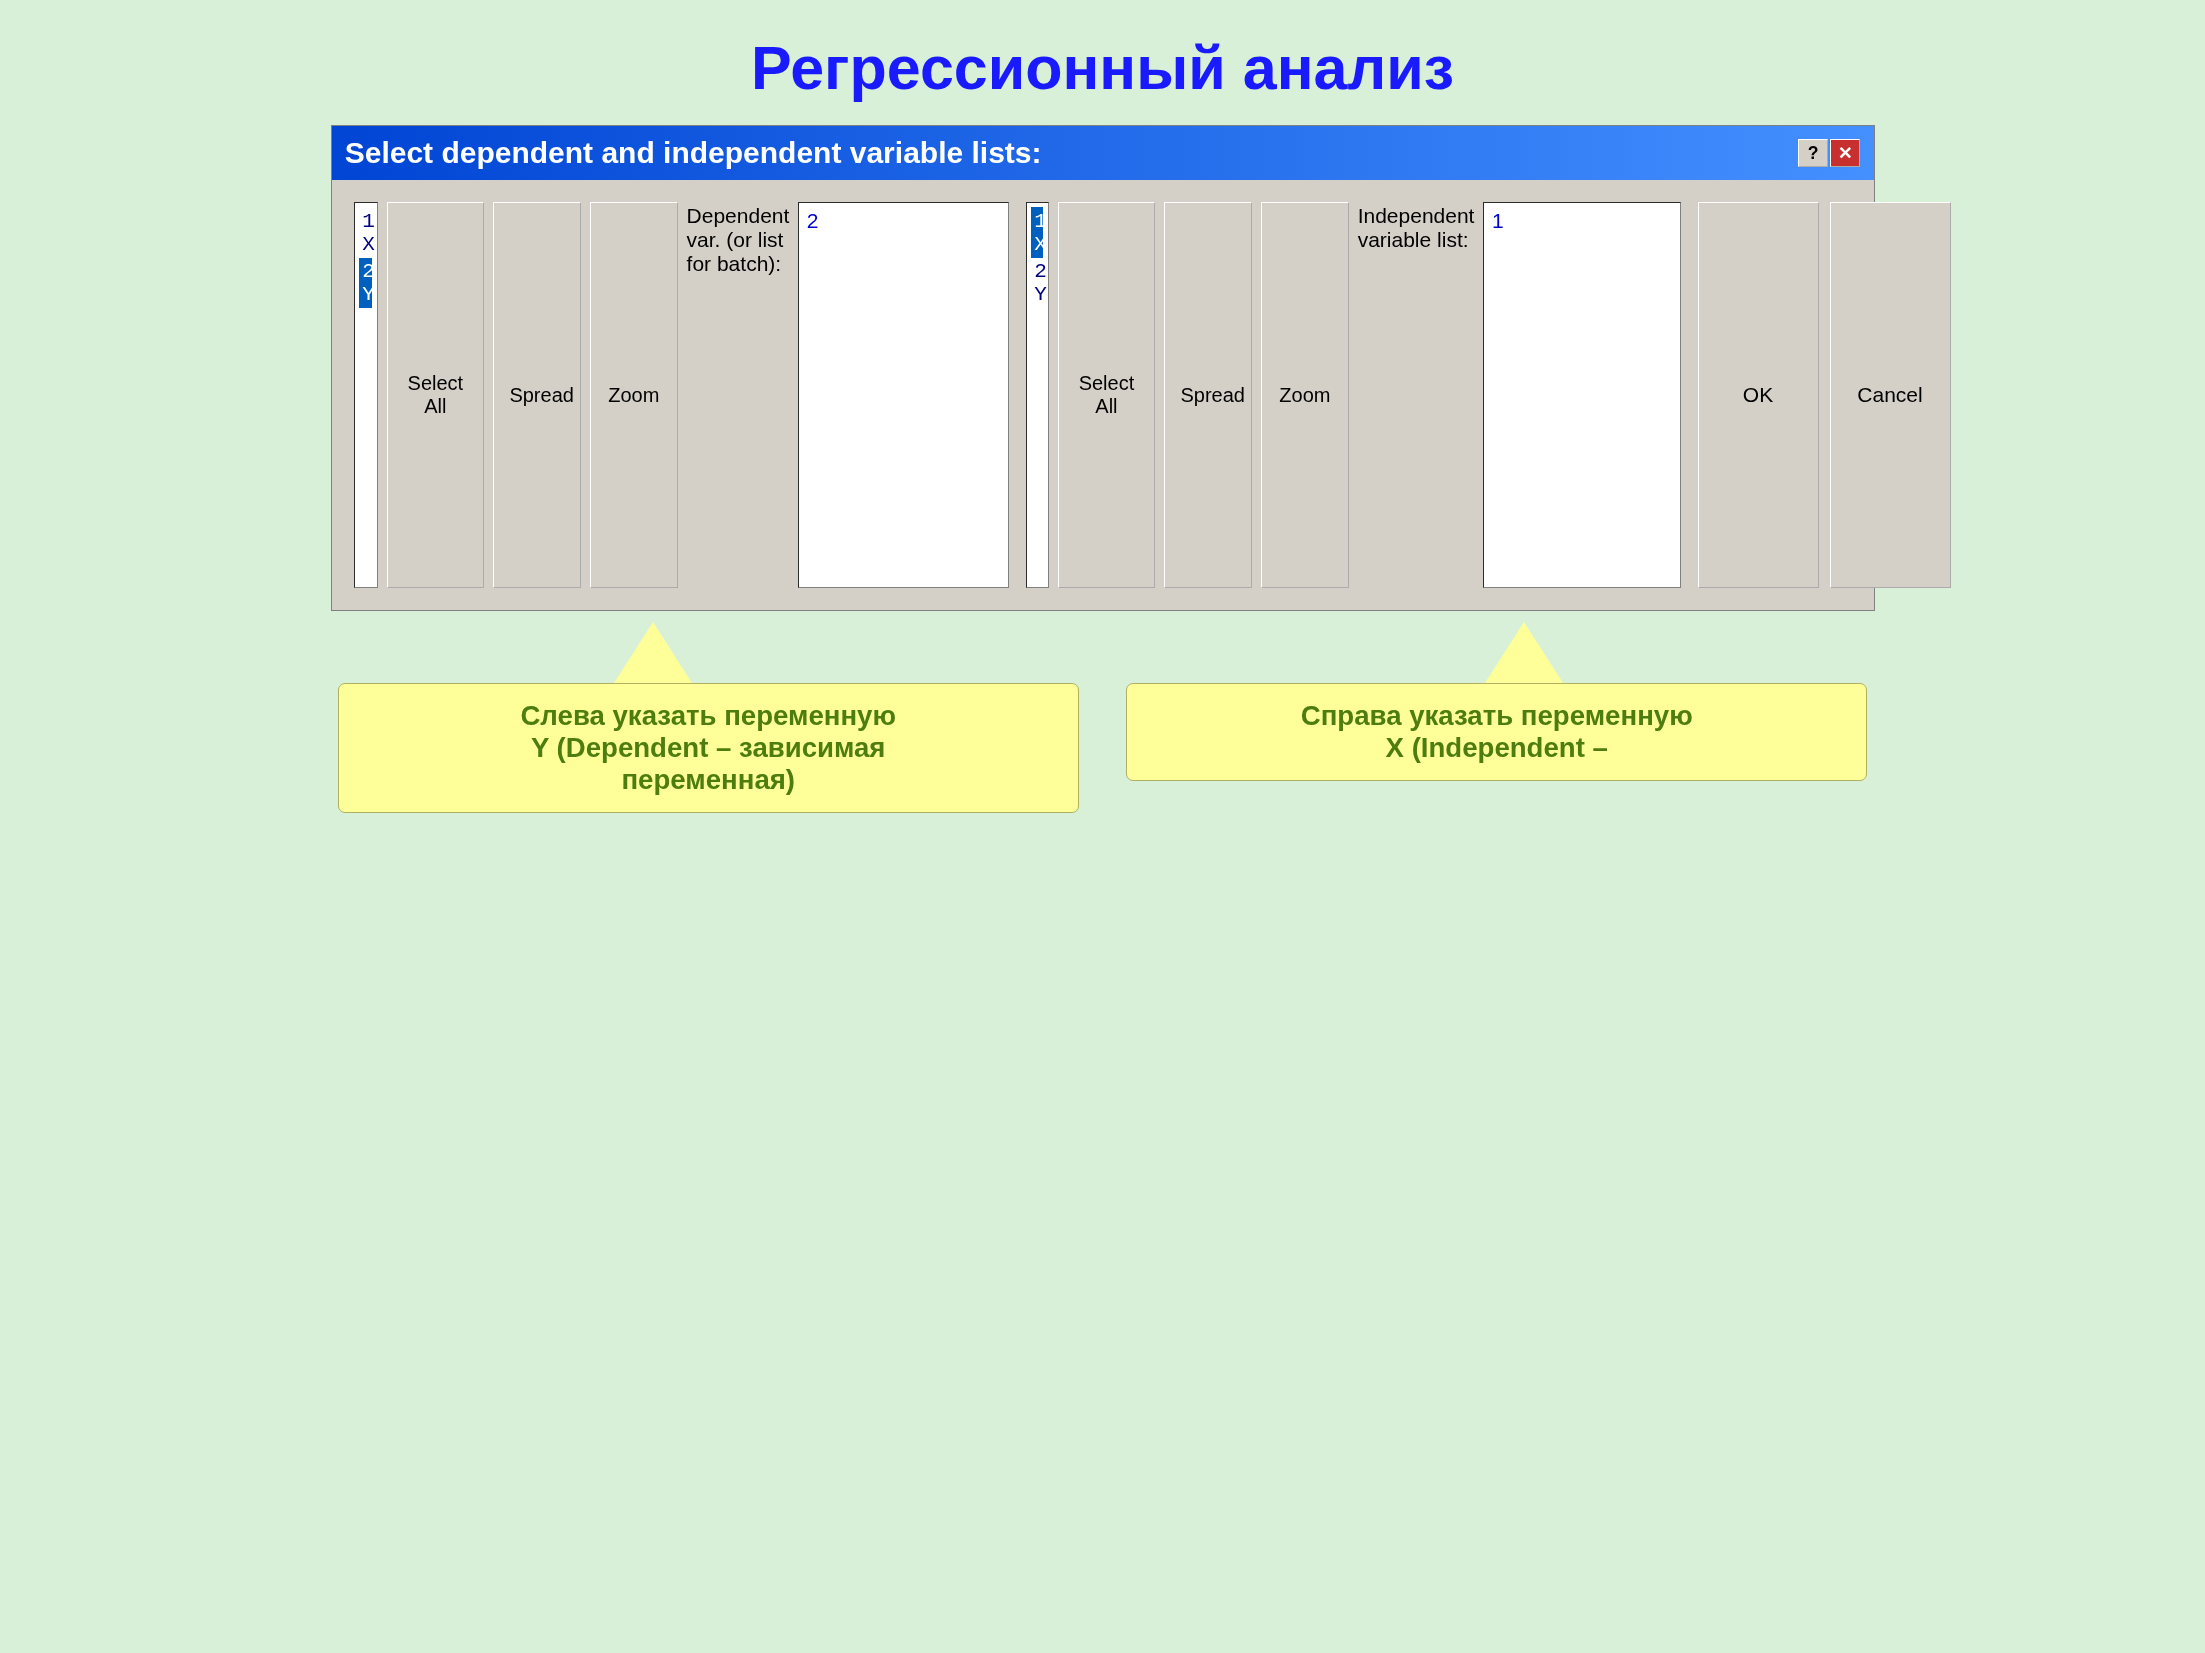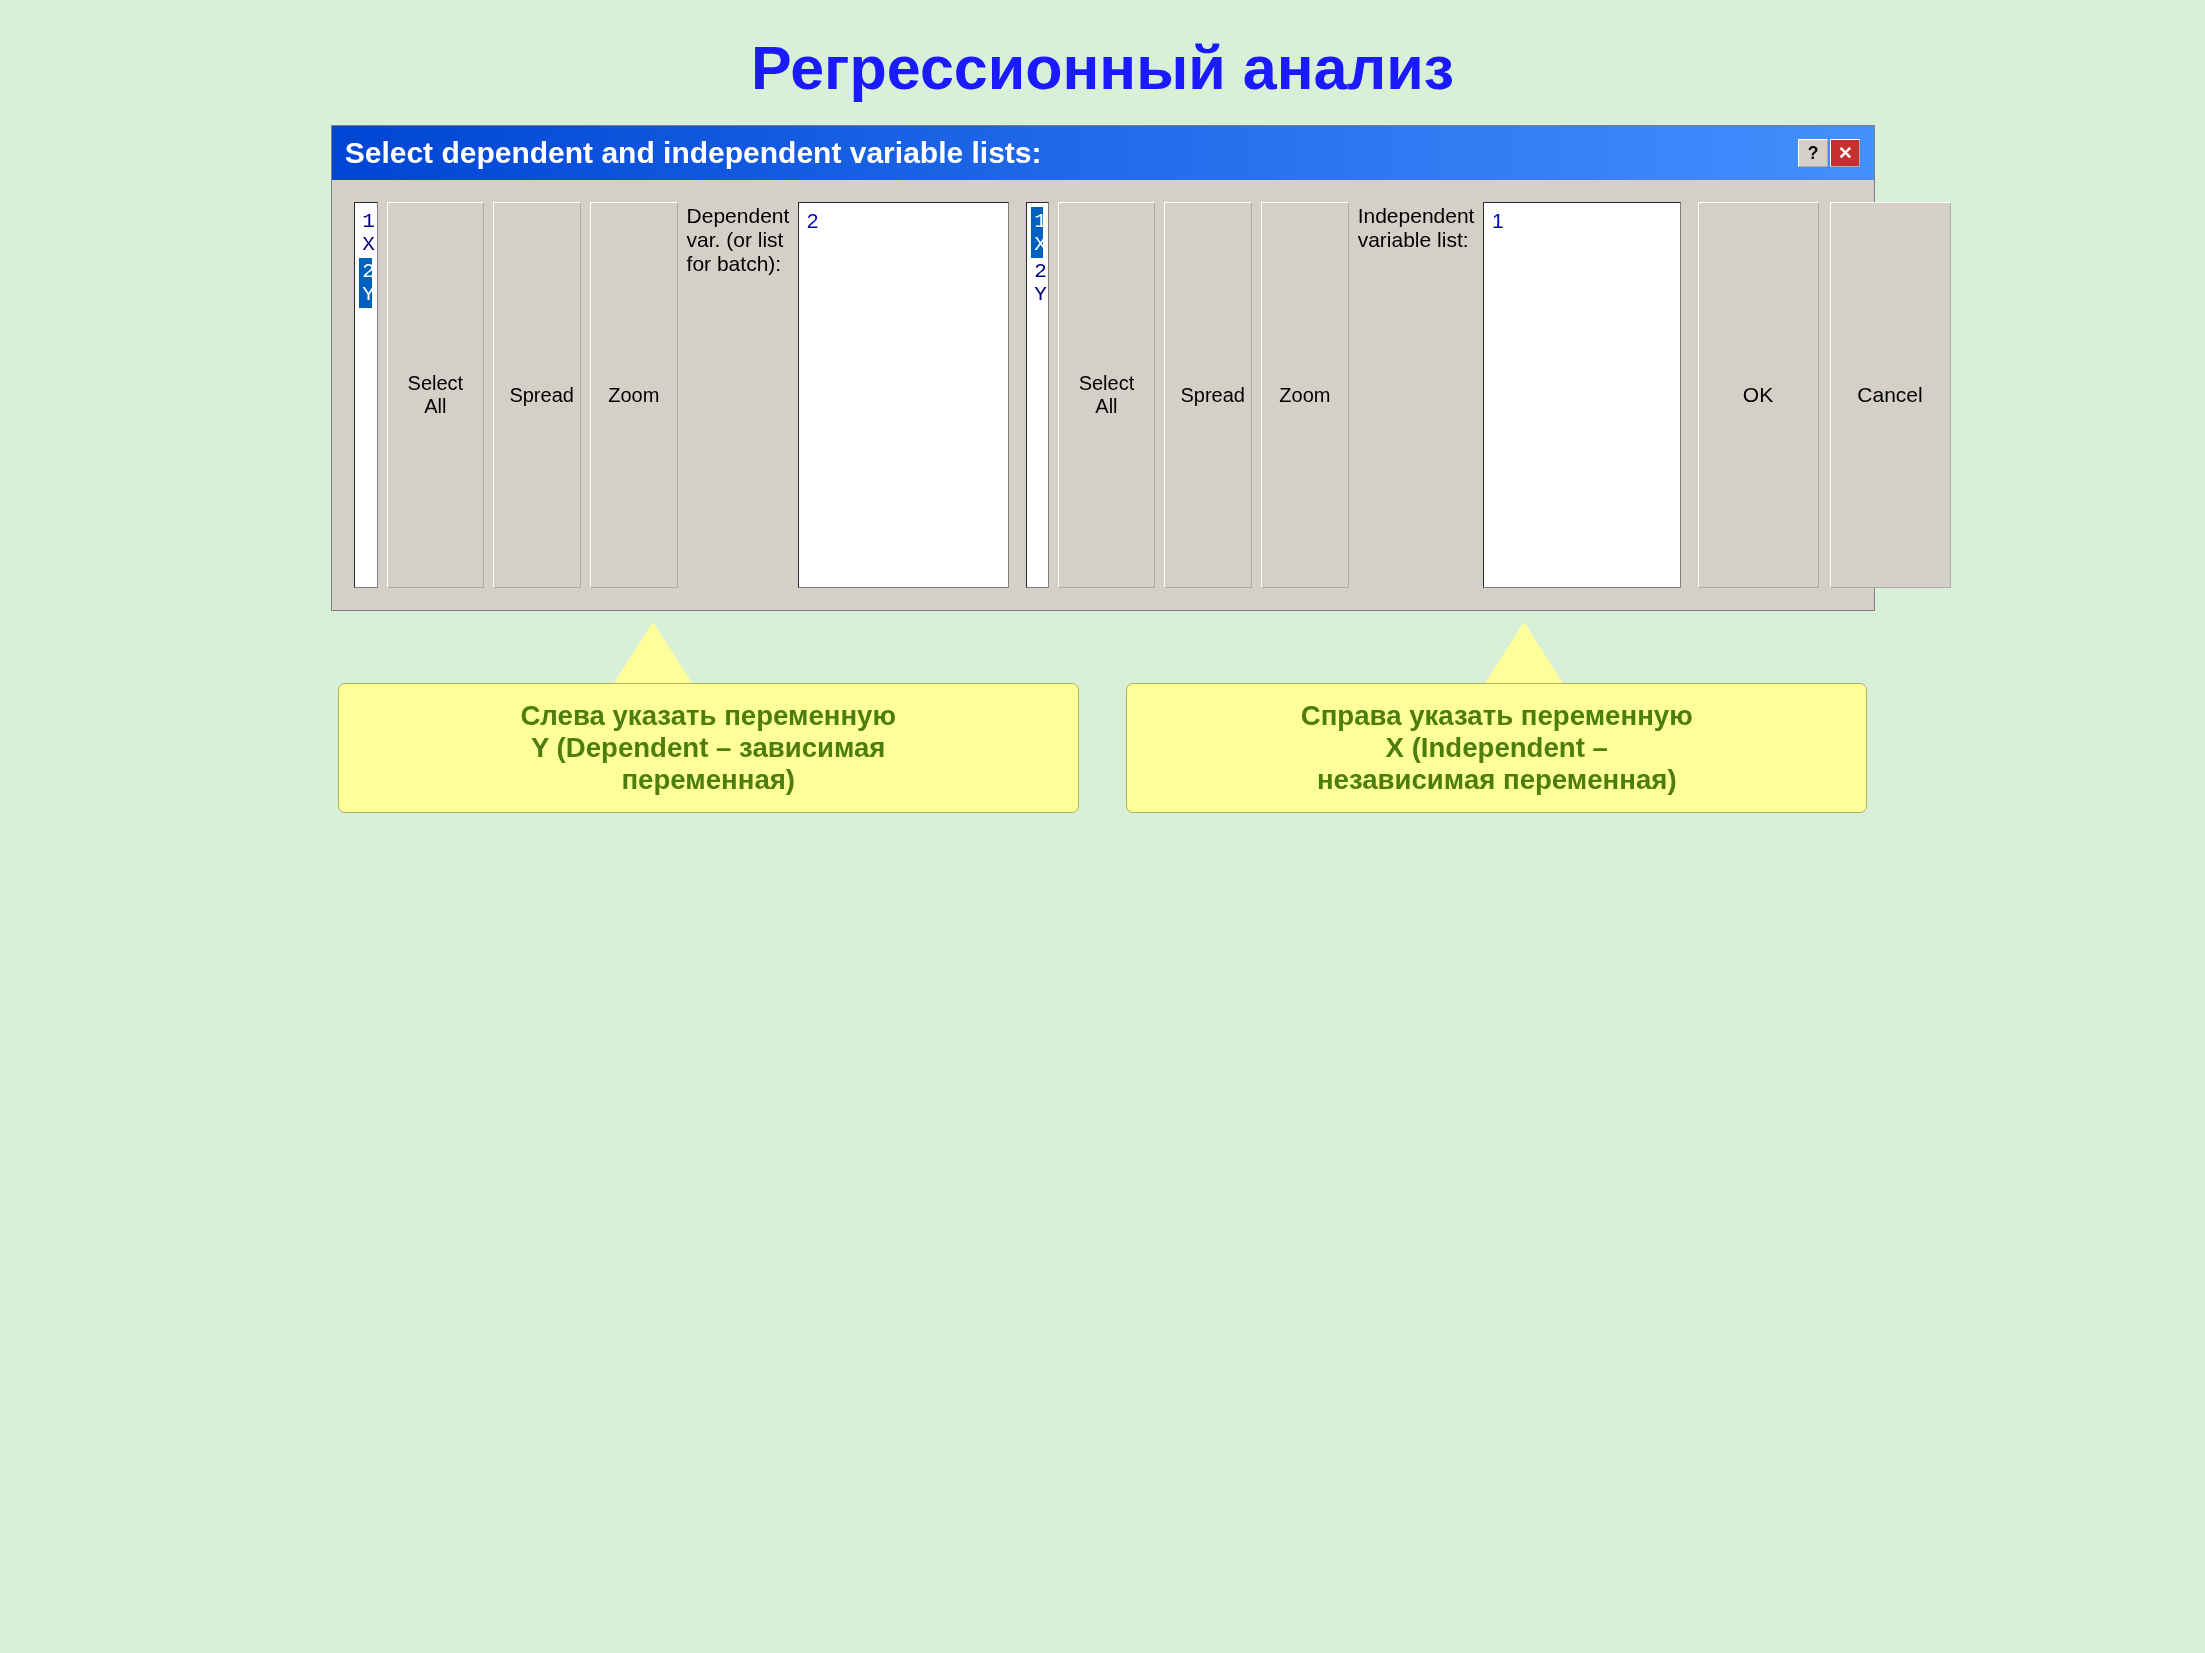--- a/index.html
+++ b/index.html
@@ -277,18 +277,17 @@
       <span class="line">Y (Dependent – зависимая</span>
       <span class="line">переменная)</span>
     </div>
   </div>
 
   <div class="callout-wrapper">
     <div class="callout-arrow" style="border-left: 39px solid transparent; border-right: 39px solid transparent; border-bottom: 61px solid #ffff99; margin-left: 55px;"></div>
     <div class="callout-box">
       <span class="line">Справа указать переменную</span>
       <span class="line">X (Independent –</span>
-      <span class="line">независимая переменная)</span>
     </div>
   </div>
 
 </div>
 
 
 </body></html>

